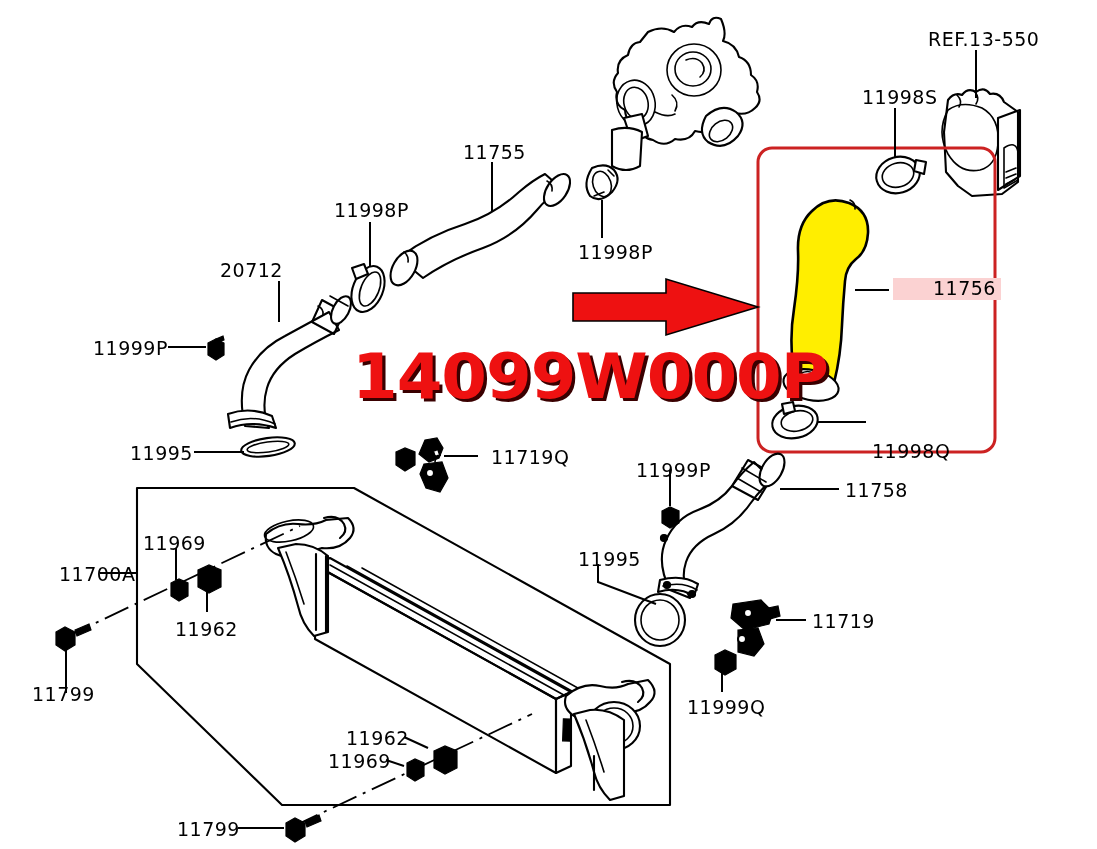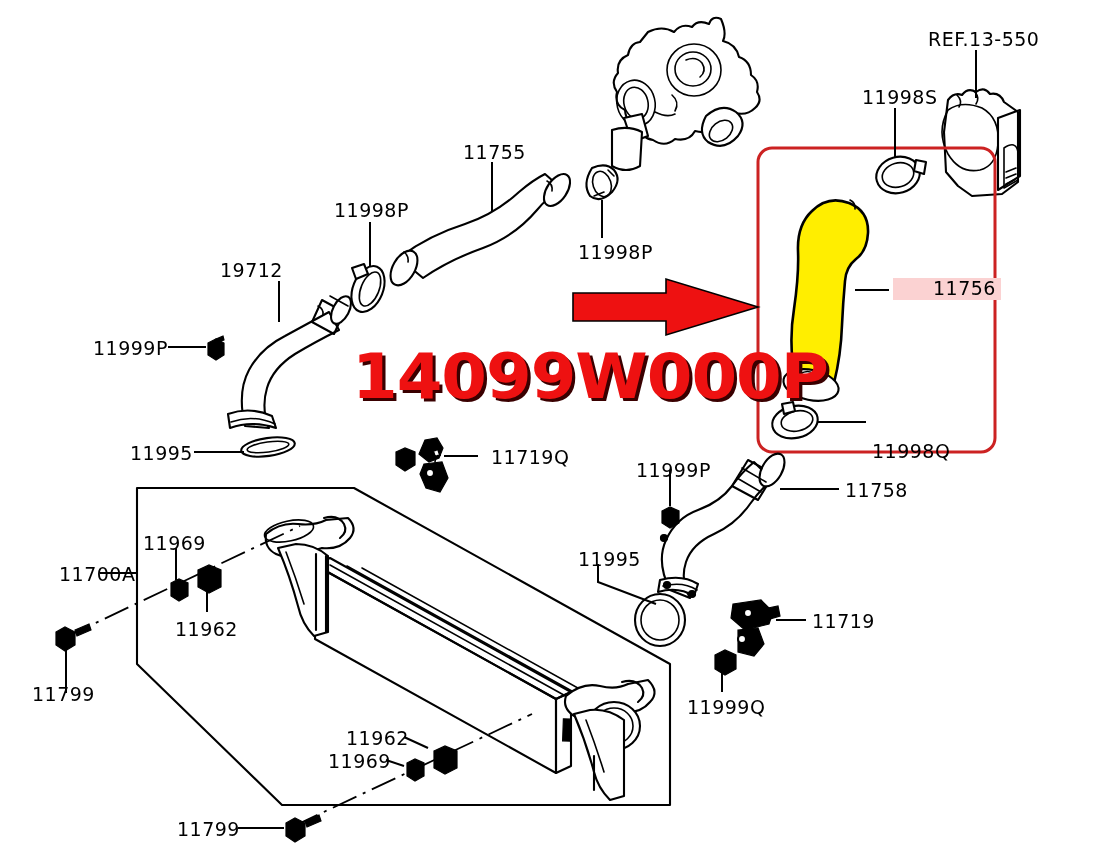--- a/index.html
+++ b/index.html
@@ -289,21 +289,21 @@
       <path d="M573 293 L666 293 L666 279 L758 307 L666 335 L666 321 L573 321 Z" fill="#ee1111" stroke="#000000" stroke-width="1.6" stroke-linejoin="miter"></path>
     </g>
 
   </svg>
 
   <div class="lbl" style="left:928px;top:30px;">REF.13-550</div>
   <div class="lbl" style="left:862px;top:88px;">11998S</div>
   <div class="lbl" style="left:463px;top:143px;">11755</div>
   <div class="lbl" style="left:334px;top:201px;">11998P</div>
   <div class="lbl" style="left:578px;top:243px;">11998P</div>
-  <div class="lbl" style="left:220px;top:261px;">19712</div>
+  <div class="lbl" style="left:220px;top:261px;">20712</div>
   <div class="lbl lbl-hl" style="left:893px;top:278px;padding-left:40px;">11756</div>
   <div class="lbl" style="left:93px;top:339px;">11999P</div>
   <div class="lbl" style="left:872px;top:414px;margin-top:28px;">11998Q</div>
   <div class="lbl" style="left:130px;top:444px;">11995</div>
   <div class="lbl" style="left:484px;top:448px;margin-left:7px;">11719Q</div>
   <div class="lbl" style="left:636px;top:461px;">11999P</div>
   <div class="lbl" style="left:845px;top:481px;">11758</div>
   <div class="lbl" style="left:143px;top:534px;">11969</div>
   <div class="lbl" style="left:578px;top:550px;">11995</div>
   <div class="lbl" style="left:31px;top:565px;margin-left:28px;">11700A</div>

